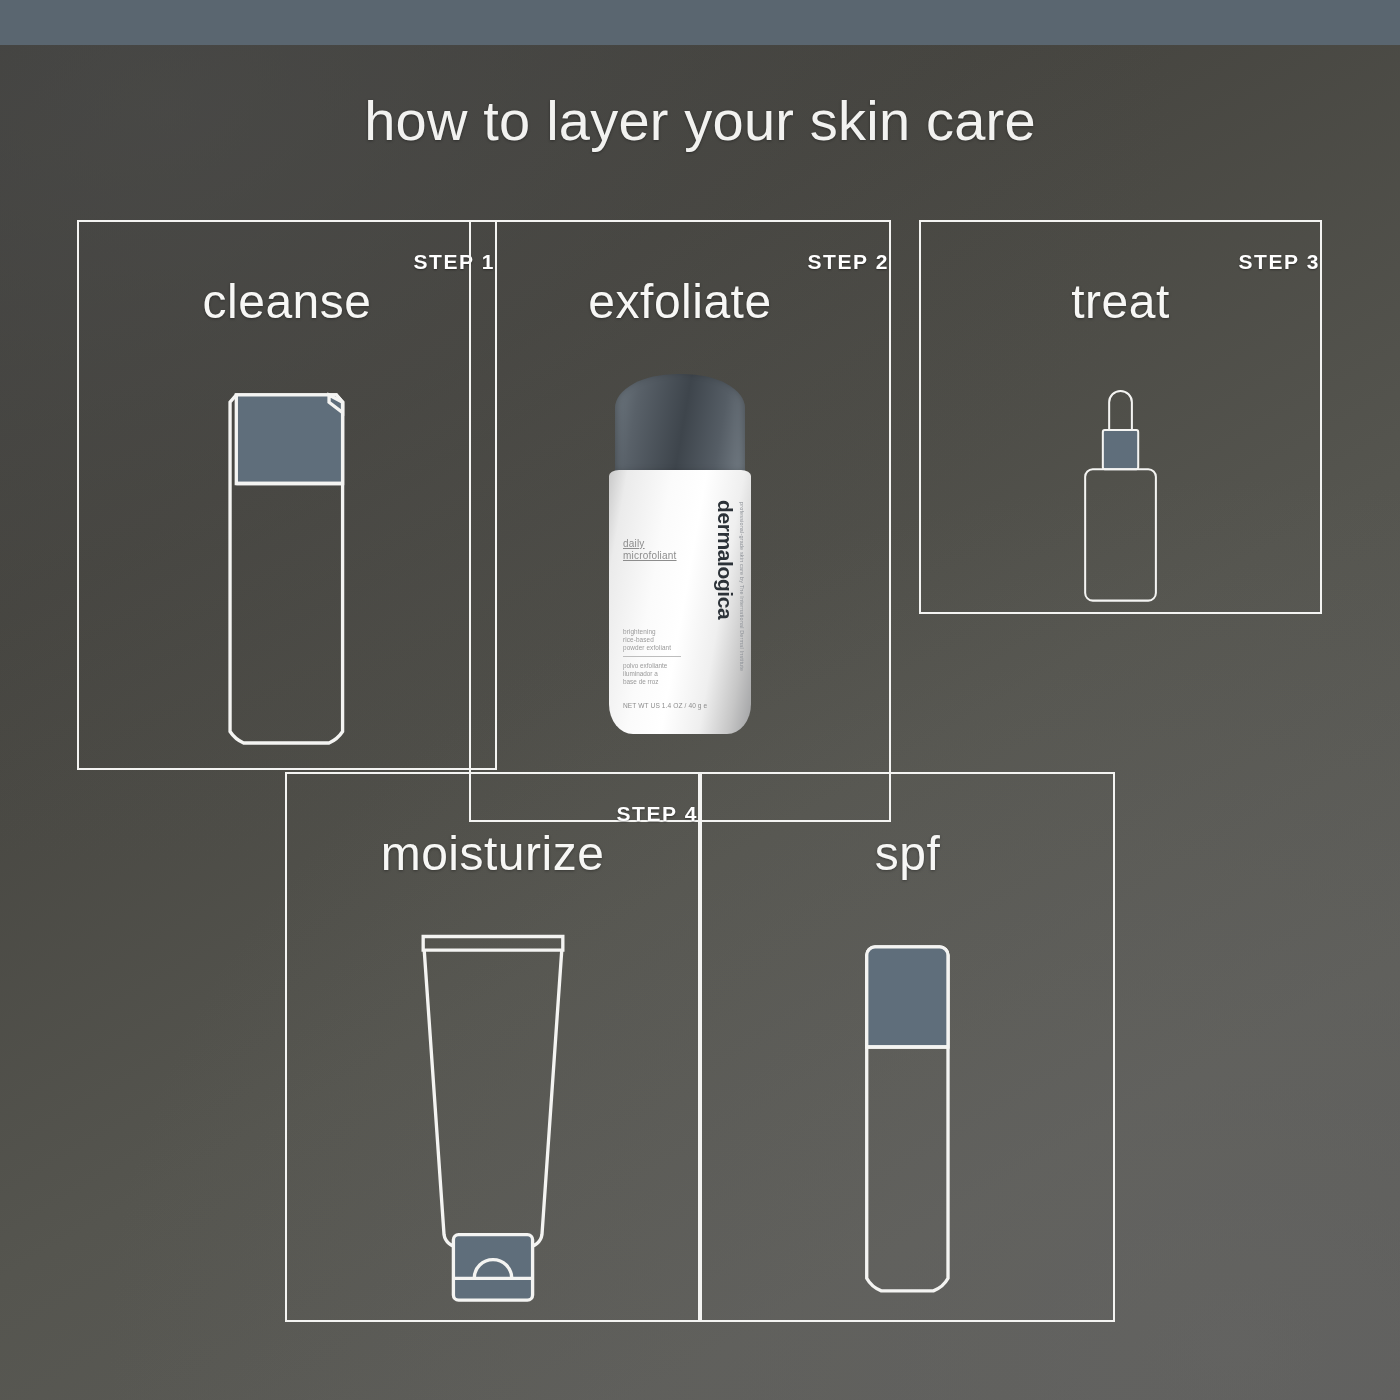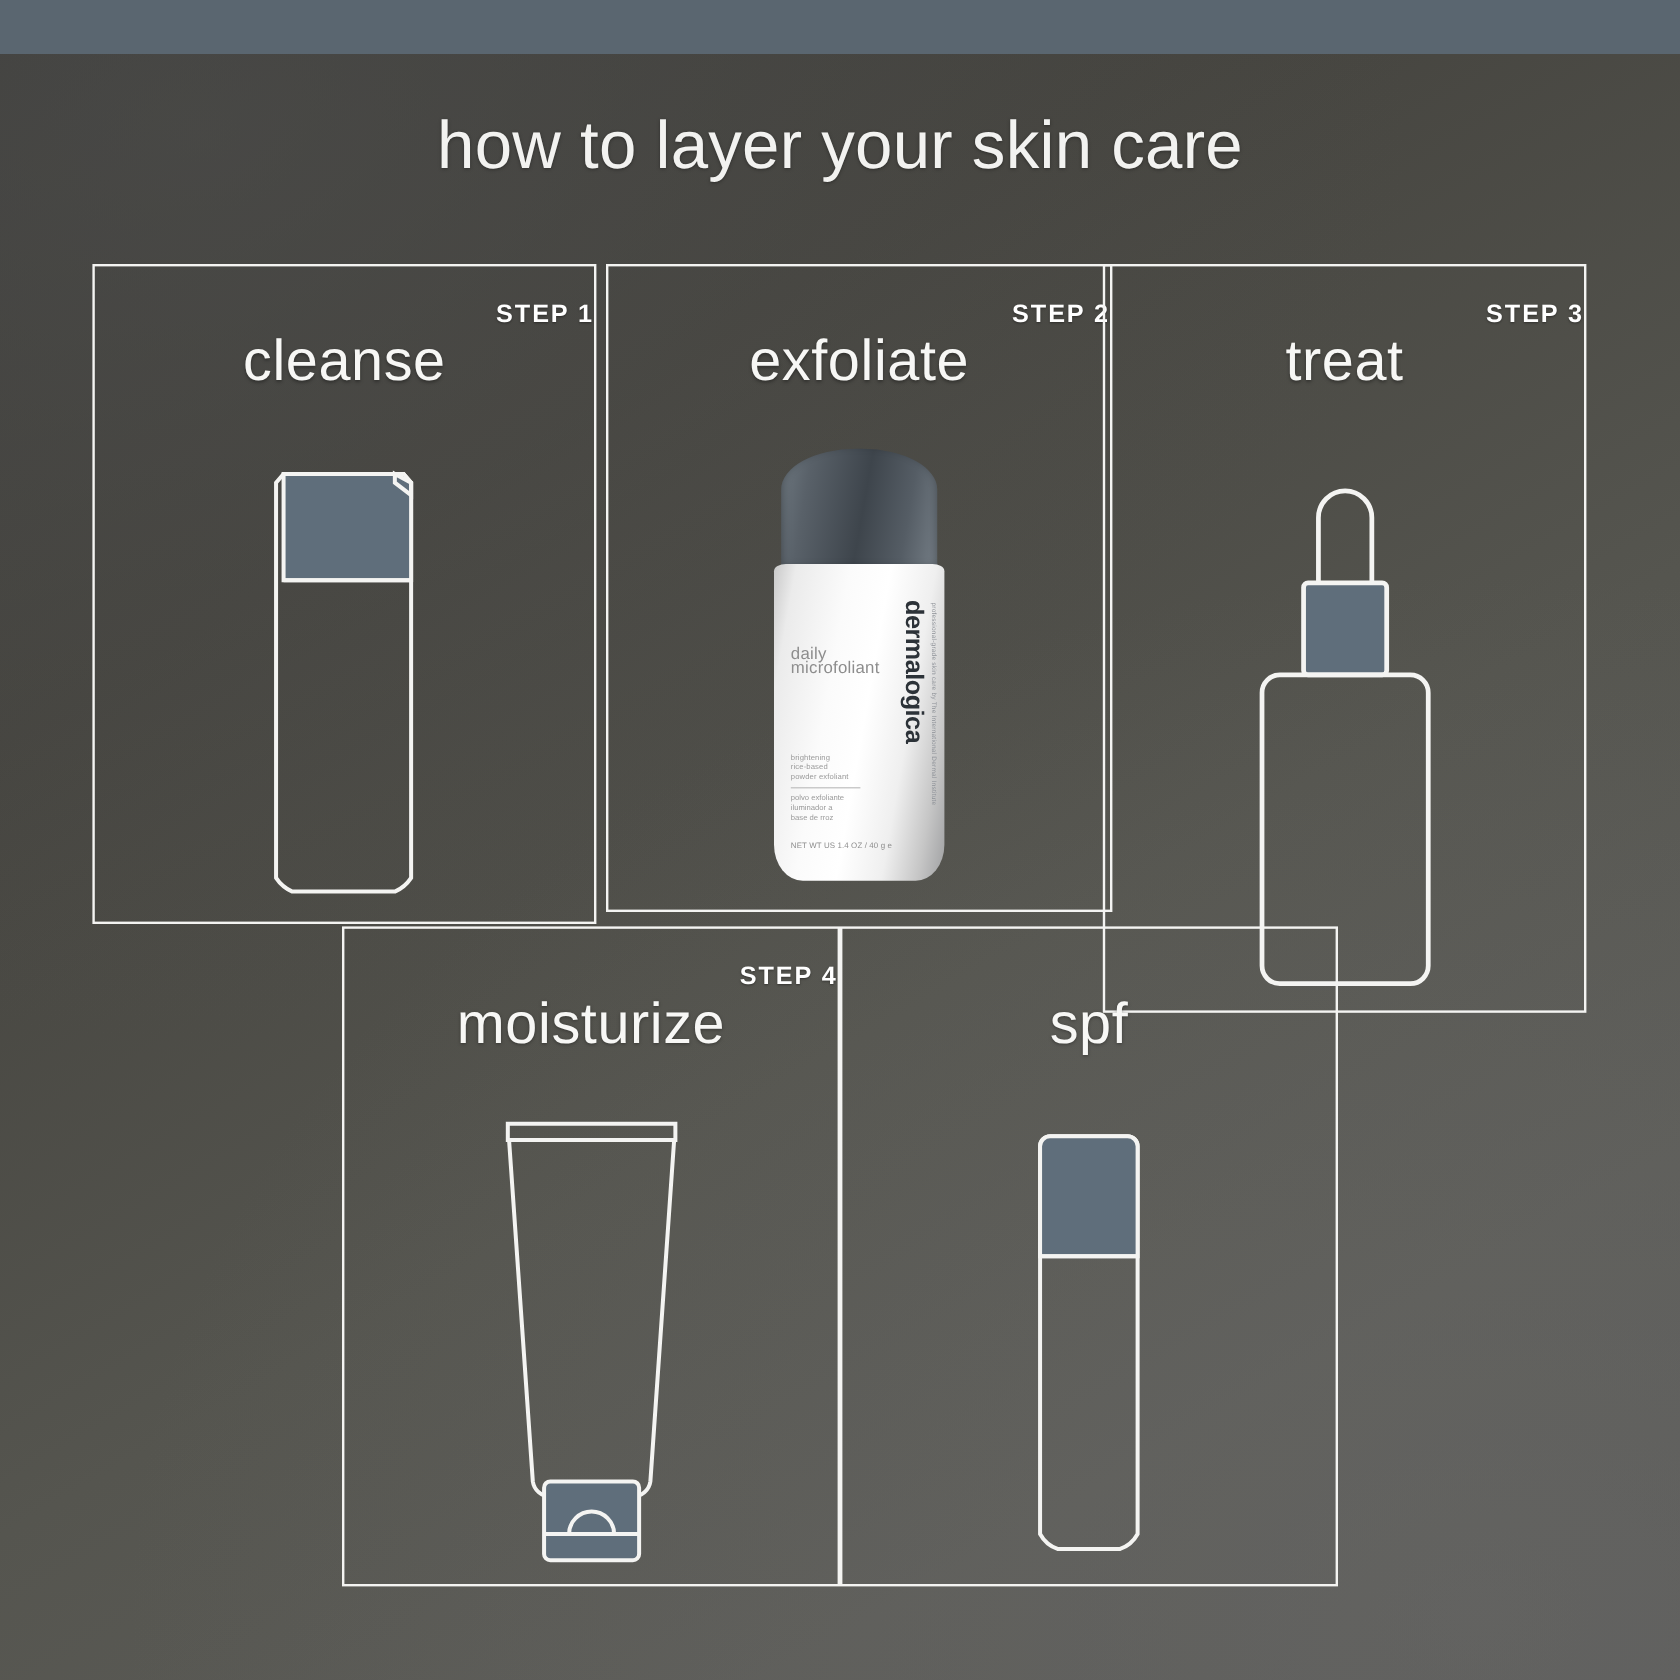--- a/index.html
+++ b/index.html
@@ -53,22 +53,22 @@
     letter-spacing:0.5px;
     text-shadow:0 1px 3px rgba(0,0,0,0.35);
   }
   .art{
     position:absolute; left:0; width:100%; bottom:0; top:150px;
   }
   .art svg{ display:block; margin:0 auto; height:100%; }
 
   
   #cell1{ left:77px;  top:220px;  width:420px; height:550px; }
-  #cell2{ left:505px; top:220px;  width:422px; height:540px; }
-  #cell3{ left:919px; top:220px;  width:403px; height:624px; }
+  #cell2{ left:469px; top:220px;  width:422px; height:602px; }
+  #cell3{ left:919px; top:220px;  width:403px; height:394px; }
   #cell4{ left:285px; top:772px;  width:415px; height:550px;padding-left:40px; }
   #cell5{ left:700px; top:772px;  width:415px; height:550px; }
 
   
   .photo{
     position:absolute;
     left:50%; transform:translateX(-50%);
     top:152px;
     width:142px; height:360px;
   }
@@ -79,22 +79,23 @@
     box-shadow:inset 0 -4px 8px rgba(0,0,0,0.4);
   }
   .photo .body{
     position:absolute; left:0; top:96px; width:142px; height:264px;
     border-radius:10px 10px 24px 24px/6px 6px 30px 30px;
     background:linear-gradient(100deg,#c9c9c9 0%,#ebebeb 10%,#fbfbfb 34%,#ffffff 52%,#efefef 72%,#c6c6c6 88%,#9fa0a2 100%);
     overflow:hidden;
   }
   .photo .pname{
     position:absolute; left:14px; top:68px;
-    color:#8d8d8d; font-size:14px; line-height:12px;
+    color:#8d8d8d; font-size:10px; line-height:12px;
     letter-spacing:0.2px;
+    text-decoration:underline;
   }
   .photo .pdesc{
     position:absolute; left:14px; top:158px;
     color:#9a9a9a; font-size:6.4px; line-height:8.2px;
     letter-spacing:0.1px;
   }
   .photo .rule{
     position:absolute; left:14px; top:186px; width:58px; height:1px;
     background:#bdbdbd;
   }

